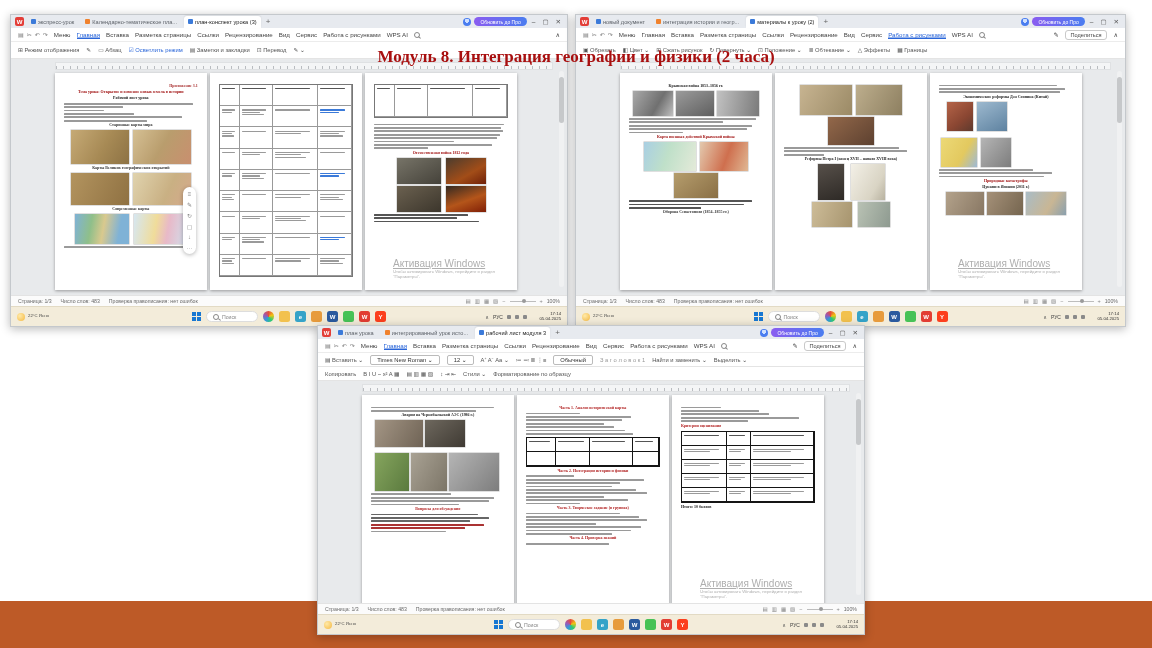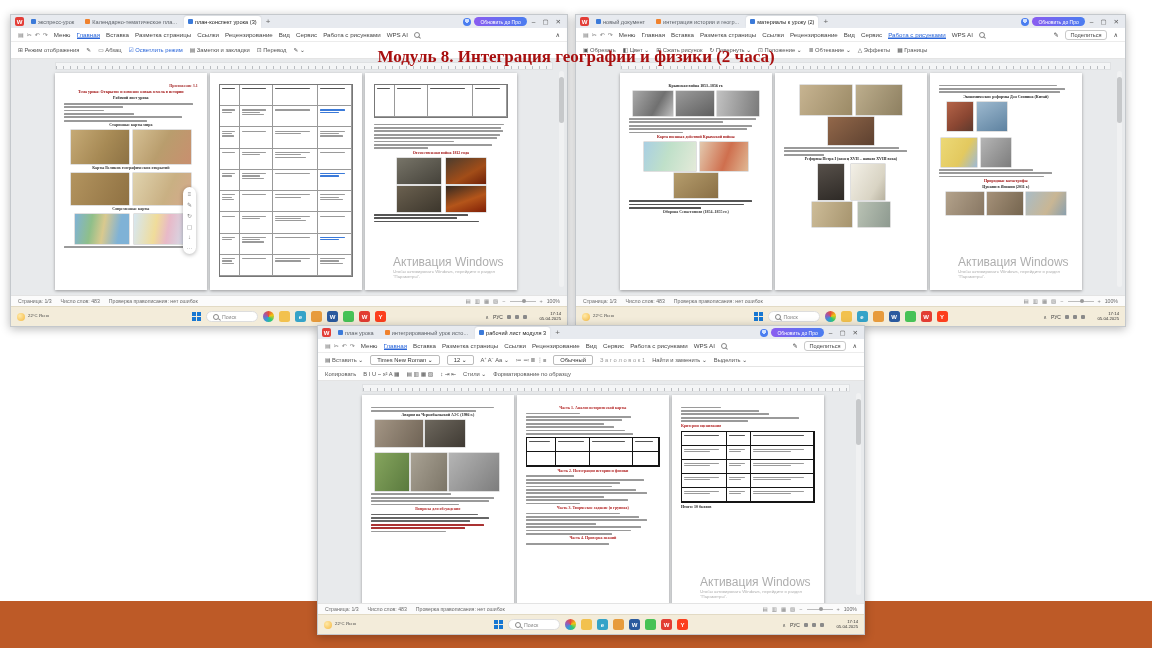--- a/index.html
+++ b/index.html
@@ -68,21 +68,21 @@
   .tiny.left{margin-left:0;transform-origin:0 0;text-align:left;}
   .tiny.right{margin-left:-52%;transform-origin:100% 0;text-align:right;}
   .imgrow{display:flex;justify-content:center;align-items:flex-start;margin:2px 0;}
   .doc-img{box-shadow:0 0 0 0.5px rgba(0,0,0,.25);flex:0 0 auto;}
   .dtable{display:grid;box-sizing:border-box;border:1px solid #777;margin:1px 0;}
   .dtable .cell{border-right:0.5px solid #999;border-bottom:0.5px solid #999;padding:2px;overflow:hidden;}
   .btable{display:grid;box-sizing:border-box;border:1px solid #151515;margin:2px 0;}
   .btable .cell{border-right:1px solid #151515;border-bottom:1px solid #151515;padding:2px;overflow:hidden;}
   .cell .bar{height:1.2px;margin:1.2px 0;}
   .wm{position:absolute;right:4px;bottom:6px;left:28px;color:#9a9a9a;opacity:.8;font-family:"Liberation Sans",sans-serif;}
-  .wm .l1{font-size:12px;}
+  .wm .l1{font-size:10px;text-decoration:underline;}
   .wm .l2{font-size:6px;transform:scale(.72);transform-origin:0 0;width:140%;line-height:1.25;}
 
   .statusbar{height:10px;background:#fbfbfb;border-top:1px solid #e3e3e3;display:flex;align-items:center;
     gap:9px;padding:0 7px;font-size:5.2px;color:#6a6a6a;flex:0 0 auto;white-space:nowrap;}
   .sb-right{margin-left:auto;display:flex;align-items:center;gap:4px;}
   .sb-ico{font-size:5.5px;color:#888;}
   .slider{width:26px;height:1px;background:#bdbdbd;position:relative;}
   .slider i{position:absolute;left:12px;top:-1.5px;width:4px;height:4px;border-radius:50%;background:#9a9a9a;}
 
   .taskbar{height:19px;background:#f3ecda;border-top:1px solid #e2dac4;display:flex;align-items:center;

